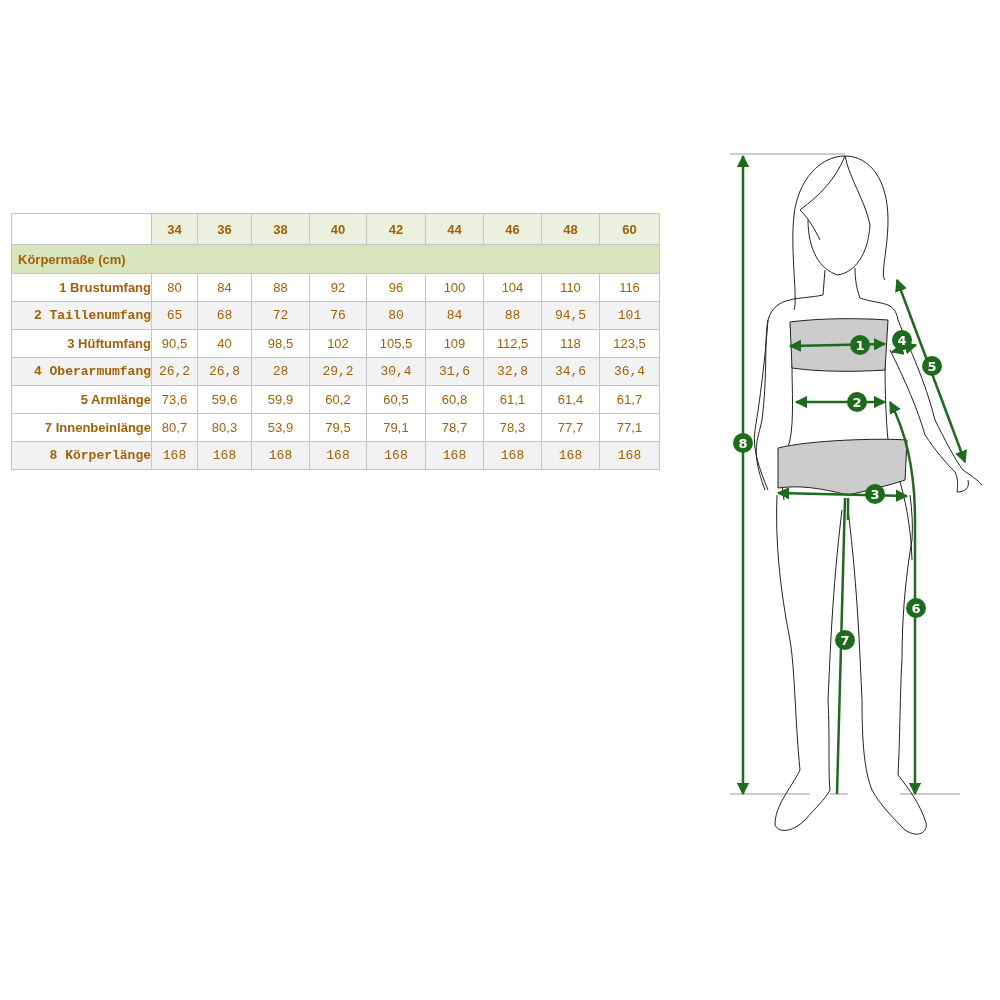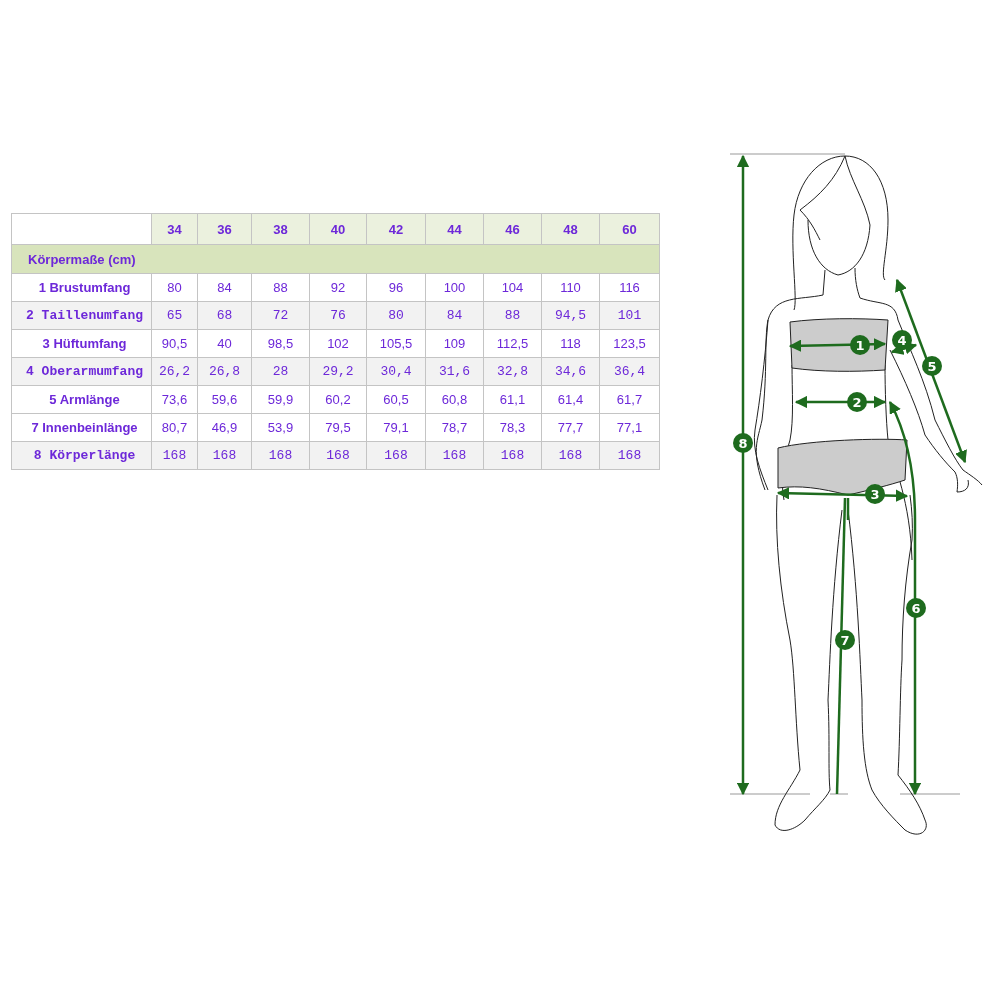--- a/index.html
+++ b/index.html
@@ -1,29 +1,29 @@
 <!DOCTYPE html>
 <html><head>
 <meta charset="utf-8">
 <style>
   html, body { margin: 0; padding: 0; background: #ffffff; }
   body { width: 1000px; height: 1000px; position: relative; overflow: hidden;
          font-family: "DejaVu Sans", "Liberation Sans", sans-serif; }
   table.size-table {
     position: absolute; left: 11px; top: 213px;
-    border-collapse: collapse; font-size: 13px; color: #6d28d9;
+    border-collapse: collapse; font-size: 13px; color: #a16207;
     font-family: "Liberation Sans", "DejaVu Sans", sans-serif;
   }
   .size-table td, .size-table th {
     border: 1px solid #c4c4c4; padding: 0; height: 27px; text-align: center;
   }
   .size-table th { font-weight: bold; background: #ebf1de; height: 30px; }
   .size-table th.corner { background: #ffffff; }
-  .size-table td.label { text-align: center; padding-left: 6px; font-weight: bold; margin-top: 36px; }
-  .size-table tr.section td { background: #d8e4bc; text-align: left; padding-left: 16px; font-weight: bold; height: 28px; margin-top: 42px; }
+  .size-table td.label { text-align: right; padding-left: 6px; font-weight: bold; margin-top: 36px; }
+  .size-table tr.section td { background: #d8e4bc; text-align: left; padding-left: 6px; font-weight: bold; height: 28px; margin-top: 42px; }
   .size-table tr.alt td { background: #f2f2f2; font-family: Liberation Mono, monospace; }
   .size-table tr.row td { background: #ffffff; }
   .size-table tr.alt td { background: #f2f2f2; }
   col.c0 { width: 140px; }
   col.c1 { width: 46px; } col.c2 { width: 54px; } col.c3 { width: 58px; }
   col.c4 { width: 57px; } col.c5 { width: 59px; } col.c6 { width: 58px; }
   col.c7 { width: 58px; } col.c8 { width: 58px; } col.c9 { width: 60px; }
   svg.figure { position: absolute; left: 720px; top: 140px; }
   .badge-text { font-family: "DejaVu Sans", sans-serif; font-weight: bold; font-size: 13px; fill: #ffffff; }
 </style>
@@ -115,21 +115,21 @@
     <td>60,2</td>
     <td>60,5</td>
     <td>60,8</td>
     <td>61,1</td>
     <td>61,4</td>
     <td>61,7</td>
   </tr>
   <tr class="row">
     <td class="label">7 Innenbeinlänge</td>
     <td>80,7</td>
-    <td>46,9</td>
+    <td>80,3</td>
     <td>53,9</td>
     <td>79,5</td>
     <td>79,1</td>
     <td>78,7</td>
     <td>78,3</td>
     <td>77,7</td>
     <td>77,1</td>
   </tr>
   <tr class="alt">
     <td class="label">8 Körperlänge</td>

